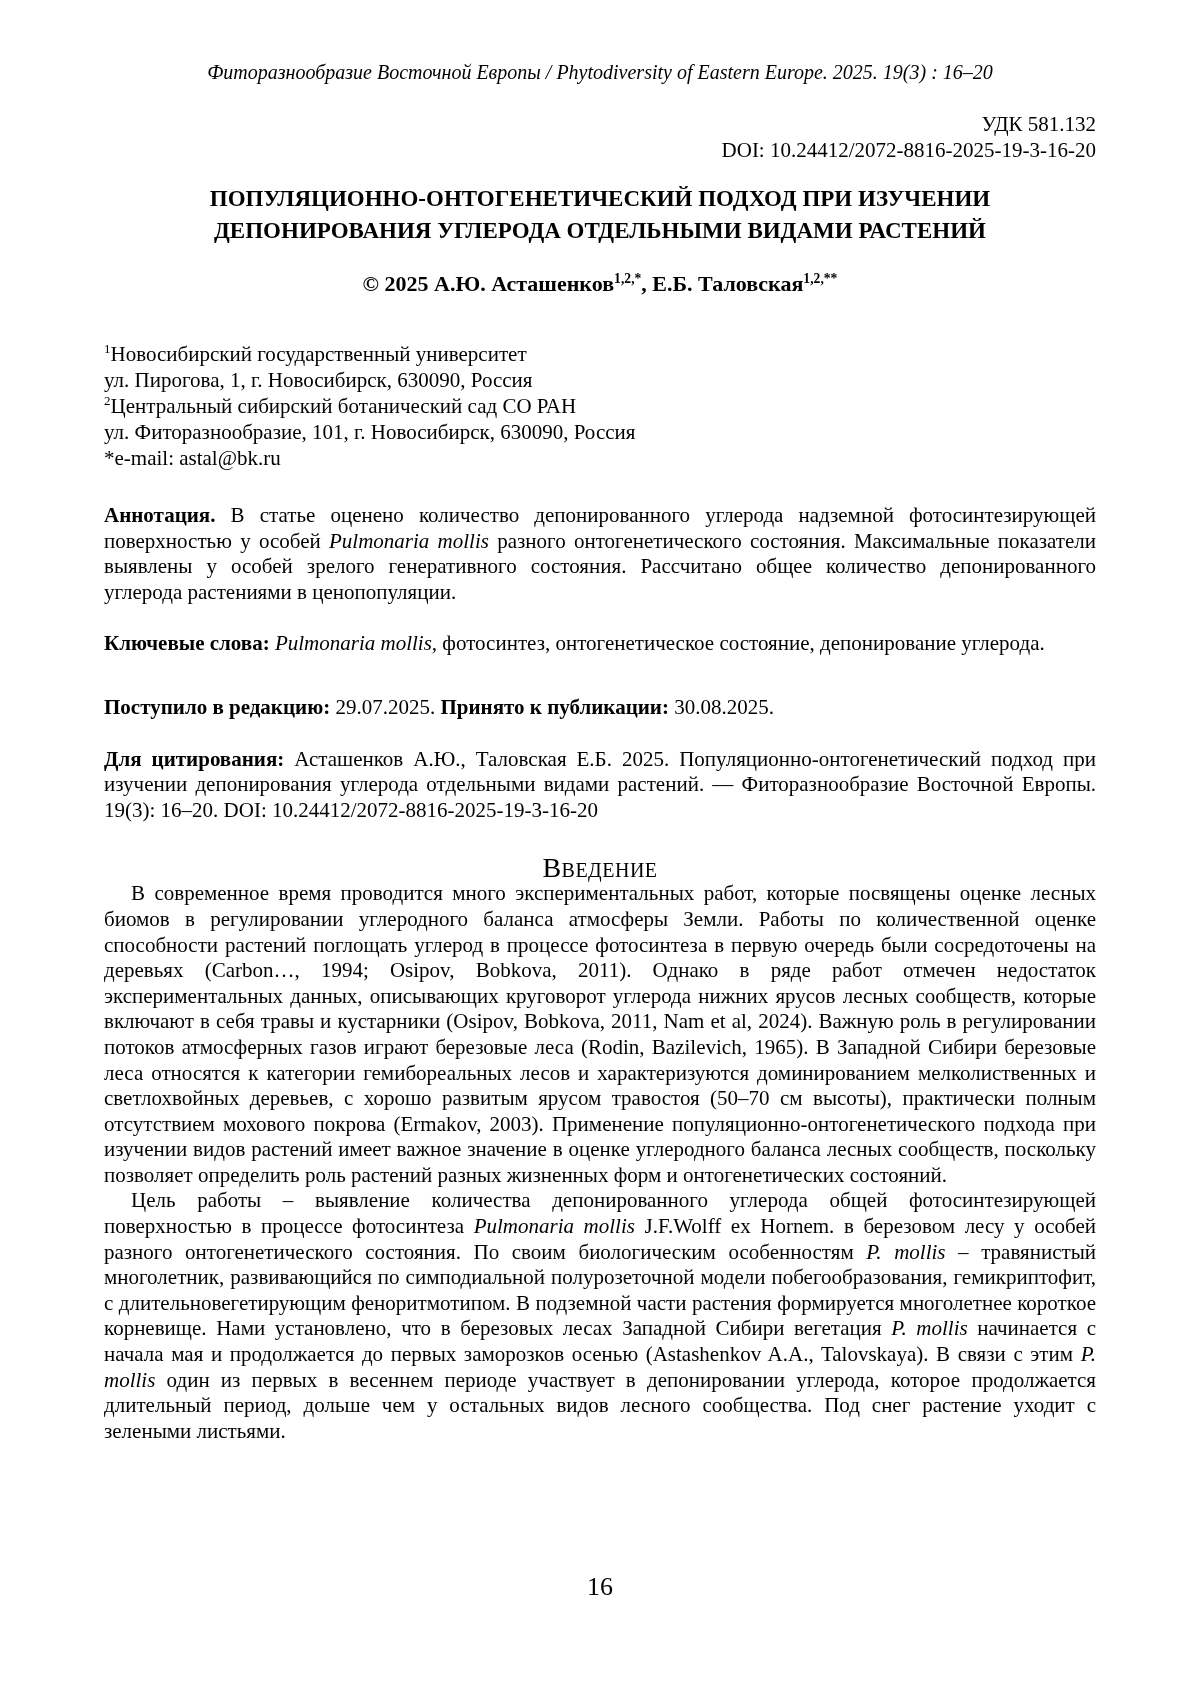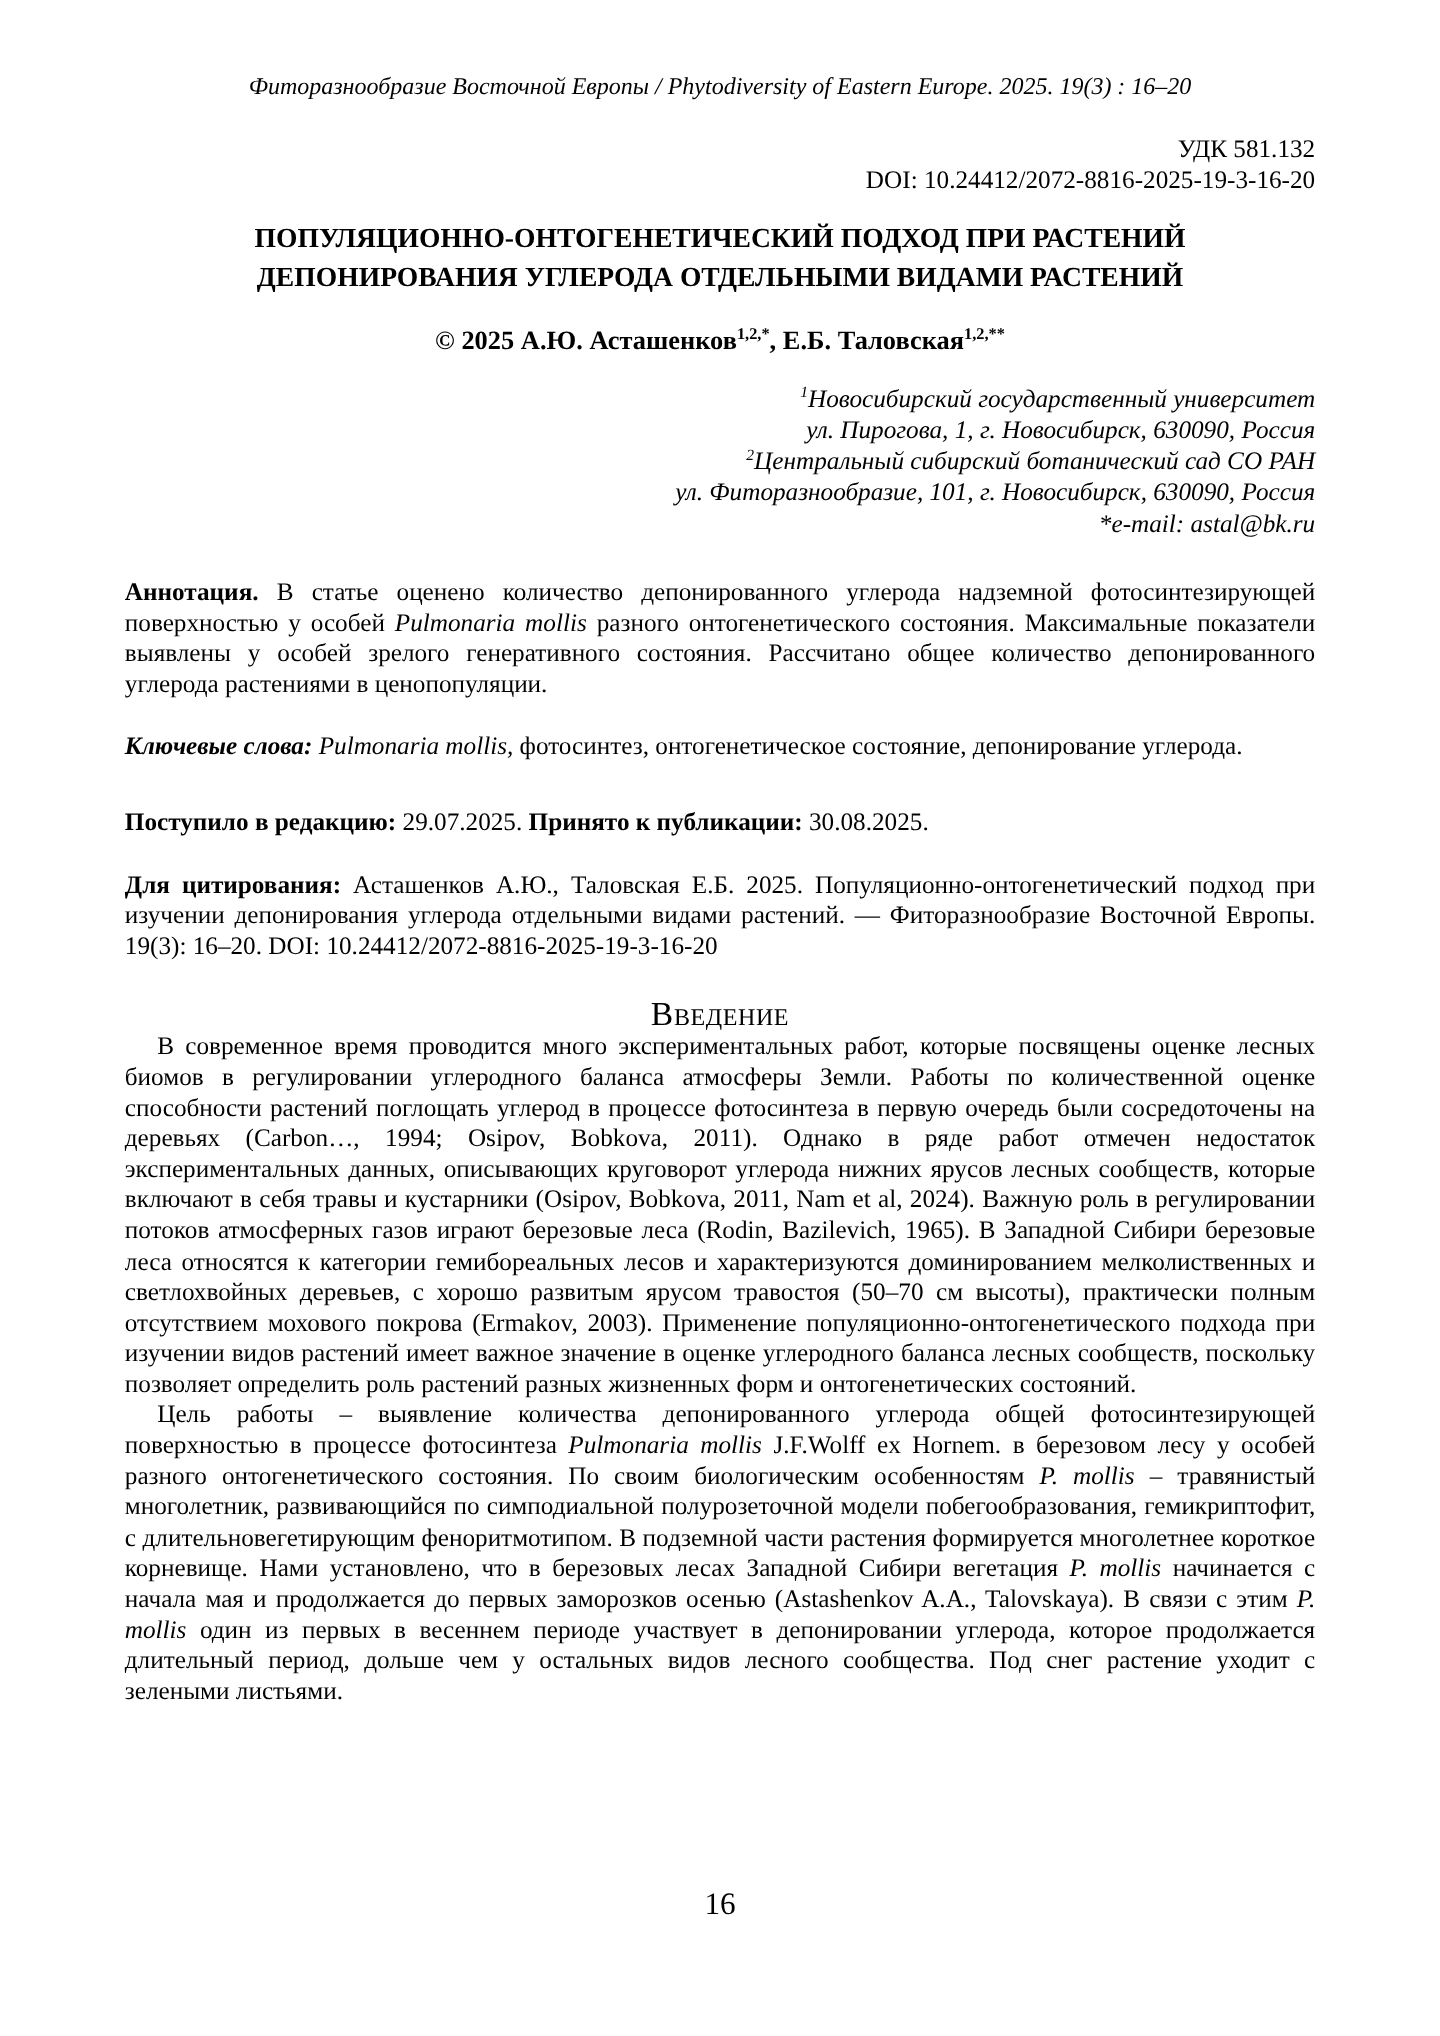--- a/index.html
+++ b/index.html
@@ -12,21 +12,21 @@
   .content { padding: 60px 104px 0 104px; }
 
   .journal-line { text-align: center; font-style: italic; font-size: 20px; line-height: 24px; }
 
   .udk-block { margin-top: 27px; font-size: 21px; line-height: 26px; text-align: right; }
 
   .title-block { margin-top: 20px; text-align: center; font-weight: bold; font-size: 23px; line-height: 32px; }
 
   .authors-line { margin-top: 24px; text-align: center; font-weight: bold; font-size: 22px; line-height: 26px; }
 
-  .affiliations { margin-top: 22px; text-align: right; font-style: italic; font-size: 21px; line-height: 26px; }
+  .affiliations { margin-top: 44px; text-align: left; font-size: 21px; line-height: 26px; }
   .affiliation-line { min-height: 26px; }
 
   .block { font-size: 21px; line-height: 25.6px; text-align: justify; }
   .abstract-block { margin-top: 32px; }
   .keywords-block { margin-top: 26px; }
   .dates-block { margin-top: 38px; text-align: left; }
   .citation-block { margin-top: 26px; }
 
   .section-heading {
     margin-top: 32px; text-align: center;
@@ -51,37 +51,37 @@
   <div class="content">
 
     <div class="journal-line">Фиторазнообразие Восточной Европы / Phytodiversity of Eastern Europe. 2025. 19(3) : 16–20</div>
 
     <div class="udk-block">
       <div>УДК 581.132</div>
       <div>DOI: 10.24412/2072-8816-2025-19-3-16-20</div>
     </div>
 
     <div class="title-block">
-      <div>ПОПУЛЯЦИОННО-ОНТОГЕНЕТИЧЕСКИЙ ПОДХОД ПРИ РАСТЕНИЙ</div>
+      <div>ПОПУЛЯЦИОННО-ОНТОГЕНЕТИЧЕСКИЙ ПОДХОД ПРИ ИЗУЧЕНИИ</div>
       <div>ДЕПОНИРОВАНИЯ УГЛЕРОДА ОТДЕЛЬНЫМИ ВИДАМИ РАСТЕНИЙ</div>
     </div>
 
     <div class="authors-line"><span>© 2025 А.Ю. Асташенков</span><sup>1,2,*</sup><span>, Е.Б. Таловская</span><sup>1,2,**</sup></div>
 
     <div class="affiliations">
       <div class="affiliation-line"><sup>1</sup><span>Новосибирский государственный университет</span></div>
       <div class="affiliation-line"><span>ул. Пирогова, 1, г. Новосибирск, 630090, Россия</span></div>
       <div class="affiliation-line"><sup>2</sup><span>Центральный сибирский ботанический сад СО РАН</span></div>
       <div class="affiliation-line"><span>ул. Фиторазнообразие, 101, г. Новосибирск, 630090, Россия</span></div>
       <div class="affiliation-line"><span>*e-mail: astal@bk.ru</span></div>
     </div>
 
     <div class="block abstract-block"><span style="font-weight: bold;">Аннотация.</span><span> В статье оценено количество депонированного углерода надземной фотосинтезирующей поверхностью у особей </span><span style="font-style: italic;">Pulmonaria mollis</span><span> разного онтогенетического состояния. Максимальные показатели выявлены у особей зрелого генеративного состояния. Рассчитано общее количество депонированного углерода растениями в ценопопуляции.</span></div>
 
-    <div class="block keywords-block"><span style="font-weight: bold; font-style: italic;">Ключевые слова:</span><span> </span><span style="font-style: italic;">Pulmonaria mollis,</span><span> фотосинтез, онтогенетическое состояние, депонирование углерода.</span></div>
+    <div class="block keywords-block"><span style="font-weight: bold;">Ключевые слова:</span><span> </span><span style="font-style: italic;">Pulmonaria mollis,</span><span> фотосинтез, онтогенетическое состояние, депонирование углерода.</span></div>
 
     <div class="block dates-block"><span style="font-weight: bold;">Поступило в редакцию:</span><span> 29.07.2025. </span><span style="font-weight: bold;">Принято к публикации:</span><span> 30.08.2025.</span></div>
 
     <div class="block citation-block"><span style="font-weight: bold;">Для цитирования:</span><span> Асташенков А.Ю., Таловская Е.Б. 2025. Популяционно-онтогенетический подход при изучении депонирования углерода отдельными видами растений. — Фиторазнообразие Восточной Европы. 19(3): 16–20.  DOI: 10.24412/2072-8816-2025-19-3-16-20</span></div>
 
     <div class="section-heading">Введение</div>
 
     <div class="block body-para"><span>В современное время проводится много экспериментальных работ, которые посвящены оценке лесных биомов в регулировании углеродного баланса атмосферы Земли. Работы по количественной оценке способности растений поглощать углерод в процессе фотосинтеза в первую очередь были сосредоточены на деревьях (Carbon…, 1994; Osipov, Bobkova, 2011). Однако в ряде работ отмечен недостаток экспериментальных данных, описывающих круговорот углерода нижних ярусов лесных сообществ, которые включают в себя травы и кустарники (Osipov, Bobkova, 2011, Nam et al, 2024). Важную роль в регулировании потоков атмосферных газов играют березовые леса (Rodin, Bazilevich, 1965). В Западной Сибири березовые леса относятся к категории гемибореальных лесов и характеризуются доминированием мелколиственных и светлохвойных деревьев, с хорошо развитым ярусом травостоя (50–70 см высоты), практически полным отсутствием мохового покрова (Ermakov, 2003). Применение популяционно-онтогенетического подхода при изучении видов растений имеет важное значение в оценке углеродного баланса лесных сообществ, поскольку позволяет определить роль растений разных жизненных форм и онтогенетических состояний.</span></div>
     <div class="block body-para"><span>Цель работы – выявление количества депонированного углерода общей фотосинтезирующей поверхностью в процессе фотосинтеза </span><span style="font-style: italic;">Pulmonaria mollis</span><span> J.F.Wolff ex Hornem. в березовом лесу у особей разного онтогенетического состояния. По своим биологическим особенностям </span><span style="font-style: italic;">P. mollis</span><span> – травянистый многолетник, развивающийся по симподиальной полурозеточной модели побегообразования, гемикриптофит, с длительновегетирующим феноритмотипом. В подземной части растения формируется многолетнее короткое корневище. Нами установлено, что в березовых лесах Западной Сибири вегетация </span><span style="font-style: italic;">P. mollis</span><span> начинается с начала мая и продолжается до первых заморозков осенью (Astashenkov A.A., Talovskaya). В связи с этим </span><span style="font-style: italic;">P. mollis</span><span> один из первых в весеннем периоде участвует в депонировании углерода, которое продолжается длительный период, дольше чем у остальных видов лесного сообщества. Под снег растение уходит с зелеными листьями.</span></div>
 

